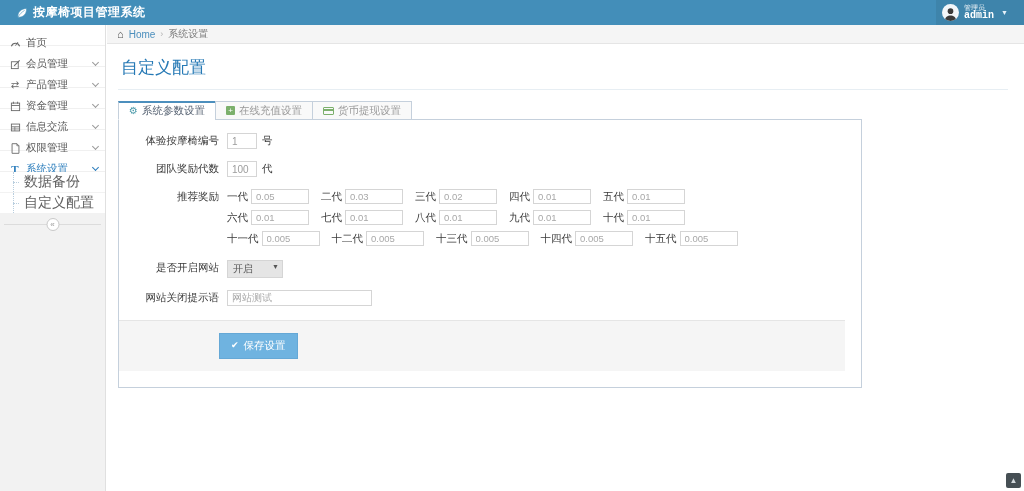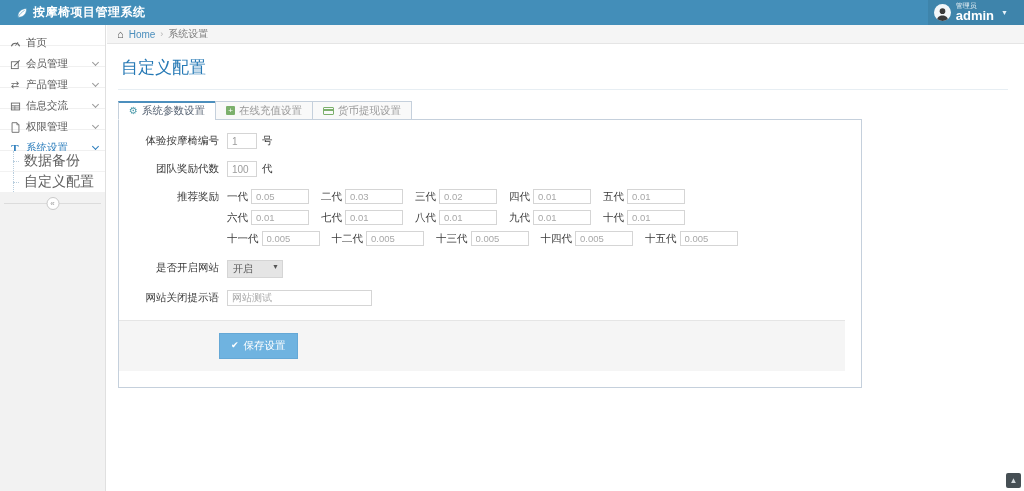--- a/index.html
+++ b/index.html
@@ -7,21 +7,21 @@
   body { font-family:"Liberation Sans","DejaVu Sans",sans-serif; background:#fff; position:relative; }
 
   
   .navbar { position:absolute; top:0; left:0; right:0; height:25px; background:#438eb9; display:flex; align-items:center; justify-content:space-between; z-index:10; }
   .brand { display:flex; align-items:center; gap:5px; padding-left:16px; color:#fff; font-size:12px; font-weight:bold; letter-spacing:.5px; }
   .brand svg { display:block; }
   .user-chip { height:25px; display:flex; align-items:center; gap:5px; padding:0 16px 0 6px; background:rgba(0,0,0,.07); cursor:pointer; }
   .avatar { width:17px; height:17px; border-radius:50%; background:#f2f6f9; display:flex; align-items:flex-end; justify-content:center; overflow:hidden; }
   .user-meta { color:#fff; line-height:1.05; text-align:left; }
   .user-role { font-size:7px; display:block; opacity:.9; }
-  .user-name { font-size:13px; font-weight:bold; display:block; }
+  .user-name { font-size:10px; font-weight:bold; display:block;font-family:Liberation Mono, monospace; }
   .caret { color:#e8f2fa; font-size:7px; margin-left:2px; }
 
   
   .sidebar { position:absolute; top:25px; left:0; bottom:0; width:106px; background:#f2f2f2; border-right:1px solid #e0e0e0; }
   .menu-item { height:21px; display:flex; align-items:center; background:#fff; border-bottom:1px solid #f0f0f0; padding:16px 7px 0 8px; font-size:10.5px; color:#585858; cursor:pointer; }
   .mi-icon { width:14px; margin-right:4px; color:#696969; display:flex; align-items:center; justify-content:center; font-size:10px; line-height:1; }
   .menu-item.active { color:#2b7dbc; }
   .menu-item.active .mi-icon { color:#2b7dbc; font-weight:bold; font-size:11px; }
   .chev { margin-left:auto; width:5px; height:5px; border-right:1px solid #9a9a9a; border-bottom:1px solid #9a9a9a; transform:rotate(45deg); margin-top:-3px; }
   .menu-item.active .chev { border-color:#2b7dbc; }
@@ -121,20 +121,32 @@
     <span class="chev"></span>
   </div>
   <div class="menu-item">
     <span class="mi-icon">⇄</span>
     <span>产品管理</span>
     <span class="chev"></span>
   </div>
   <div class="menu-item">
     <span class="mi-icon">
       <svg width="11" height="11" viewBox="0 0 16 16">
+          <rect x="2" y="3" width="12" height="11" fill="none" stroke="currentColor" stroke-width="1.3"></rect>
+          <line x1="2" y1="6.5" x2="14" y2="6.5" stroke="currentColor" stroke-width="1.3"></line>
+          <line x1="5" y1="1" x2="5" y2="4" stroke="currentColor" stroke-width="1.3"></line>
+          <line x1="11" y1="1" x2="11" y2="4" stroke="currentColor" stroke-width="1.3"></line>
+        </svg>
+    </span>
+    <span>资金管理</span>
+    <span class="chev"></span>
+  </div>
+  <div class="menu-item">
+    <span class="mi-icon">
+      <svg width="11" height="11" viewBox="0 0 16 16">
           <rect x="2" y="3" width="12" height="10" fill="none" stroke="currentColor" stroke-width="1.3"></rect>
           <line x1="2" y1="7" x2="14" y2="7" stroke="currentColor" stroke-width="1.3"></line>
           <line x1="2" y1="10" x2="14" y2="10" stroke="currentColor" stroke-width="1"></line>
           <line x1="7" y1="7" x2="7" y2="13" stroke="currentColor" stroke-width="1"></line>
         </svg>
     </span>
     <span>信息交流</span>
     <span class="chev"></span>
   </div>
   <div class="menu-item">

